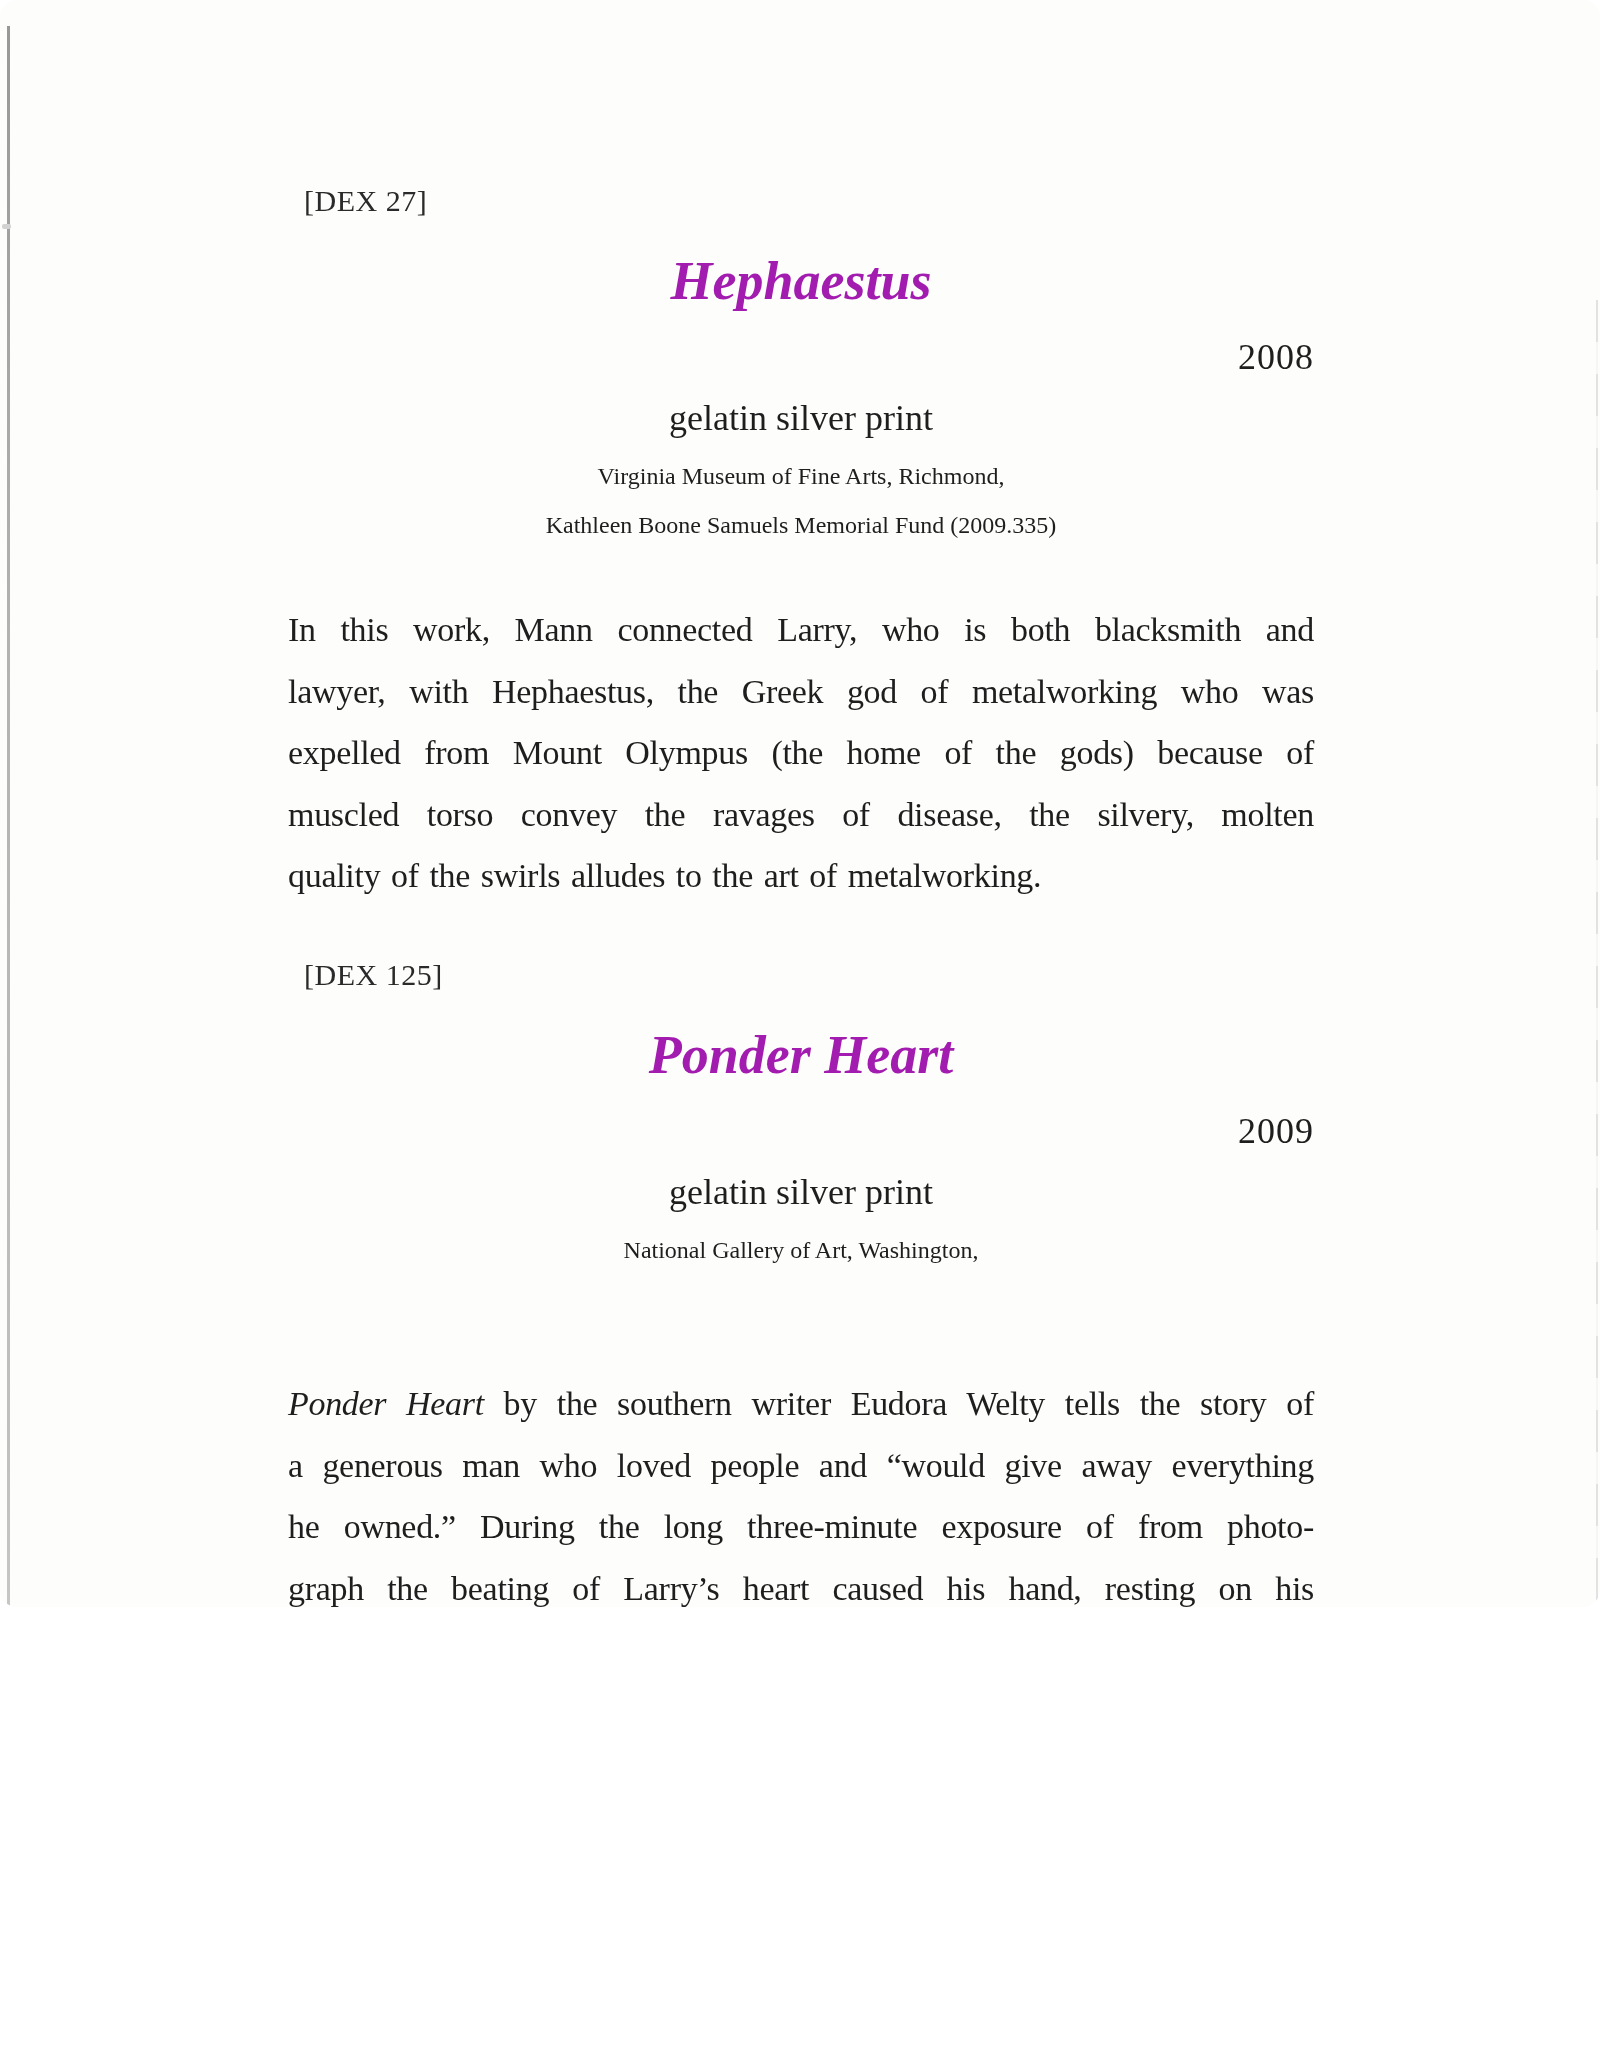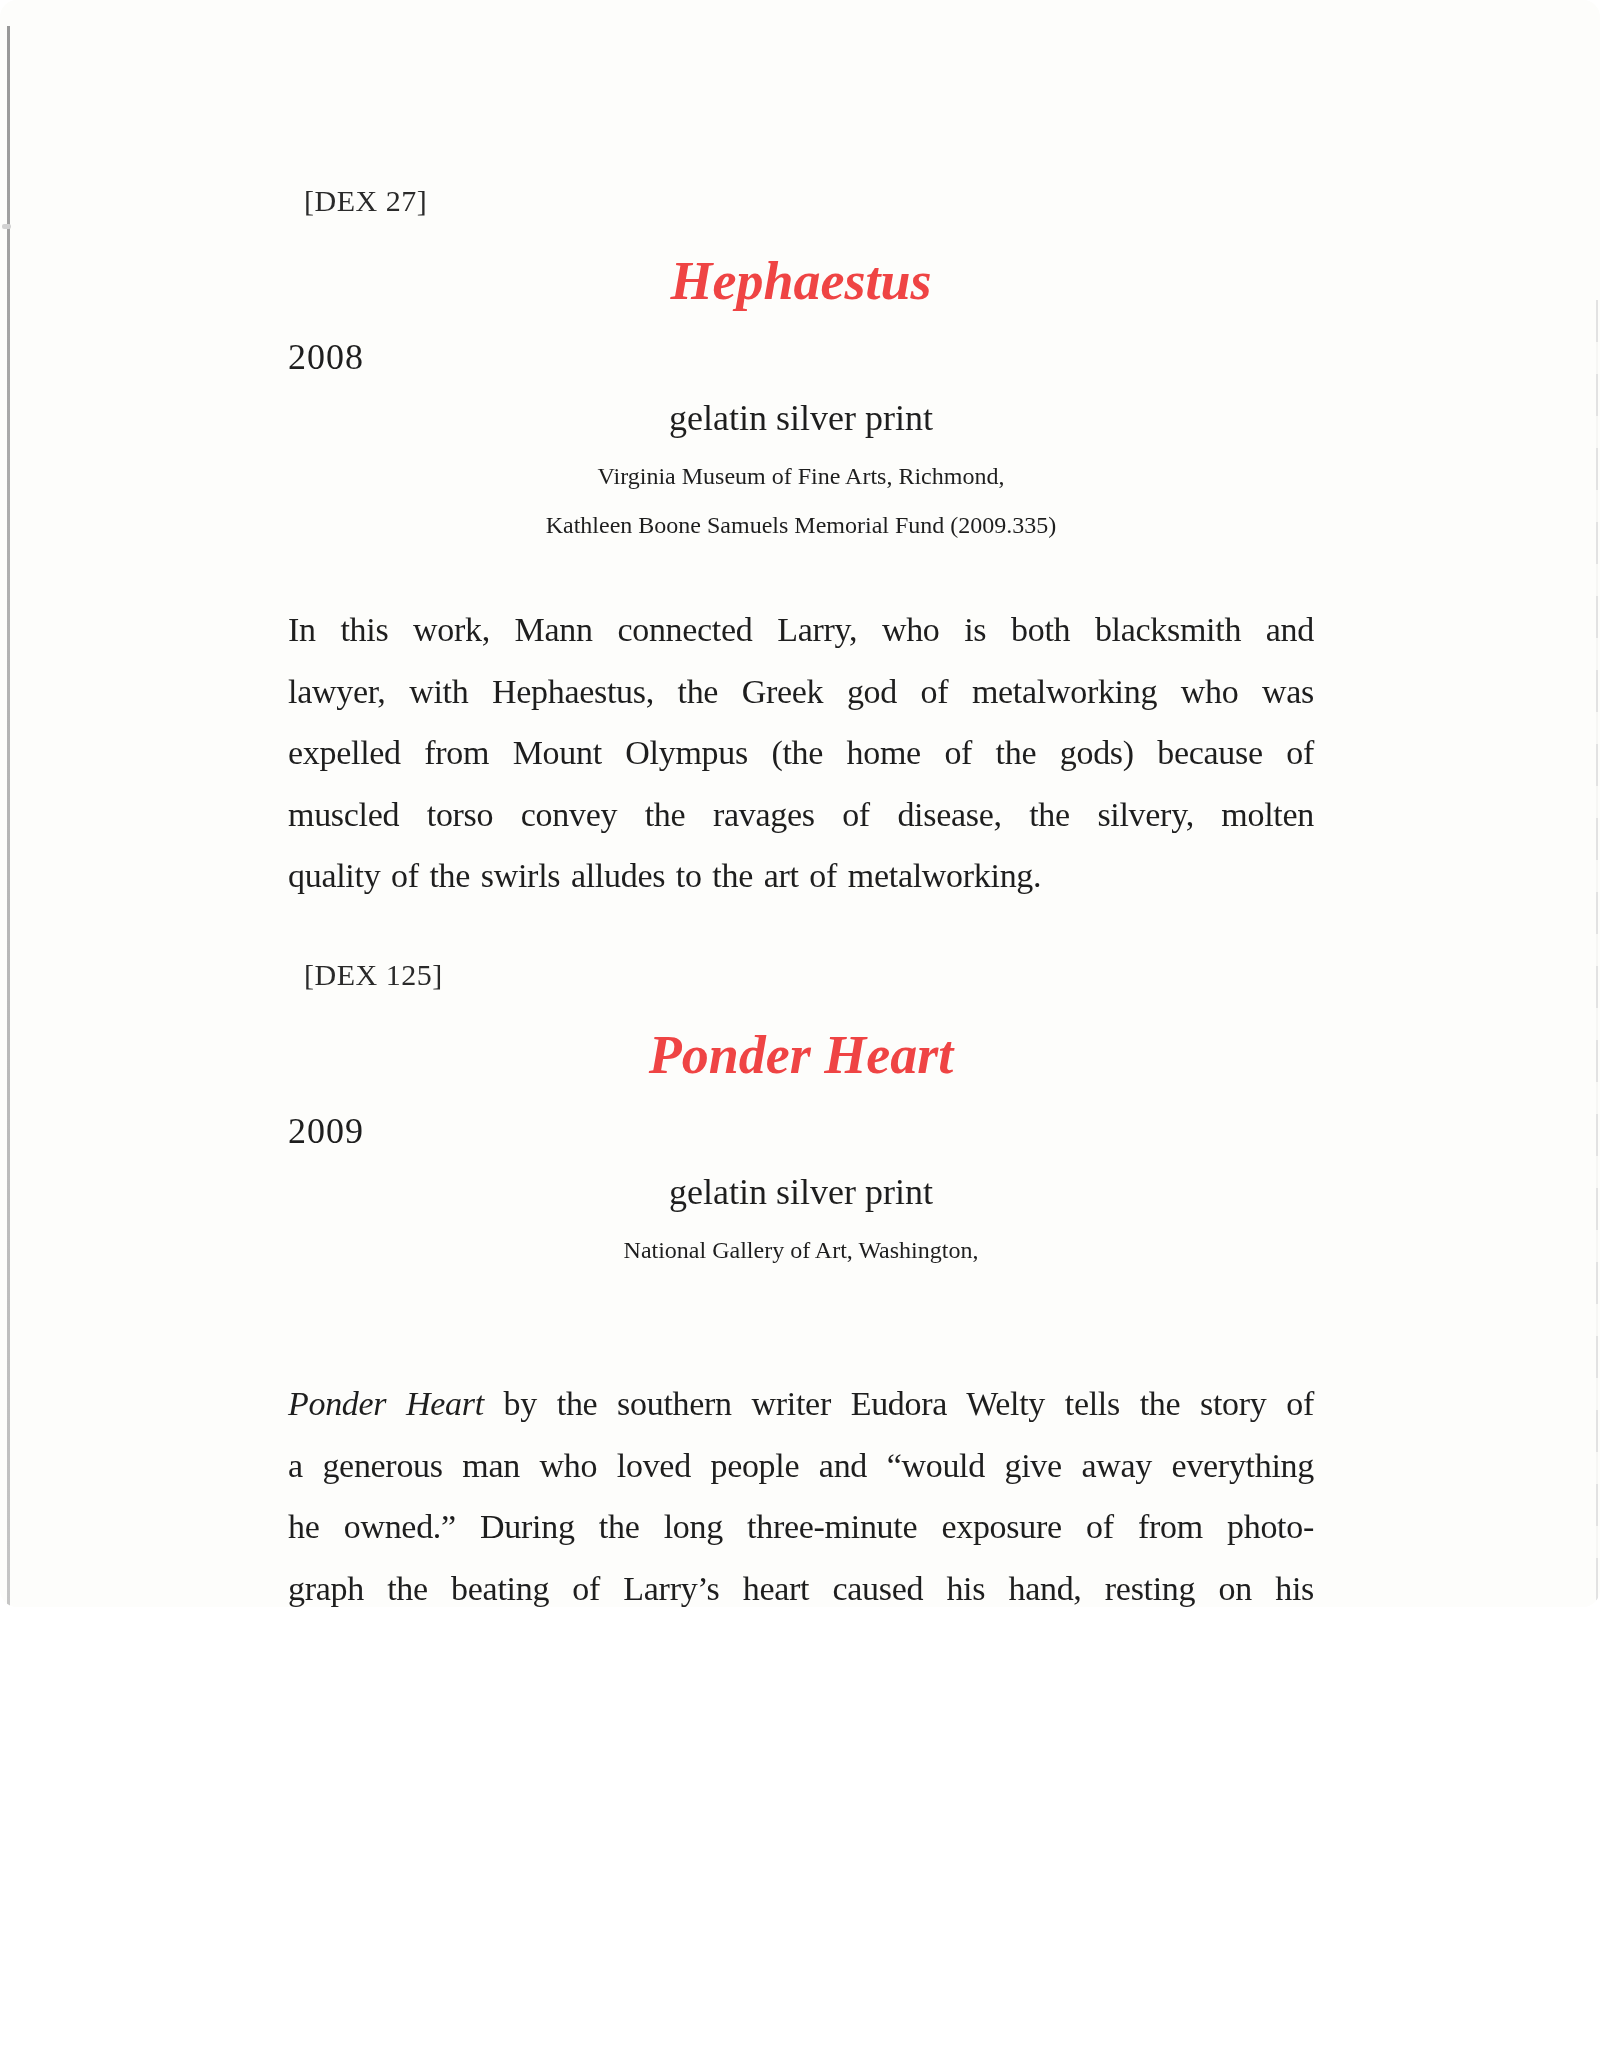--- a/index.html
+++ b/index.html
@@ -71,28 +71,28 @@
     position: absolute;
     top: 70px;
     left: 0;
     width: 100%;
     margin: 0;
     text-align: center;
     font-size: 54px;
     line-height: 1;
     font-weight: 700;
     font-style: italic;
-    color: #ef4444;
+    color: #a21caf;
   }
   .year {
     position: absolute;
     top: 152px;
     left: 0;
     width: 100%;
-    text-align: left;
+    text-align: right;
     font-size: 36px;
     letter-spacing: 1px;
   }
   .medium {
     position: absolute;
     top: 213px;
     left: 0;
     width: 100%;
     text-align: center;
     font-size: 36px;

